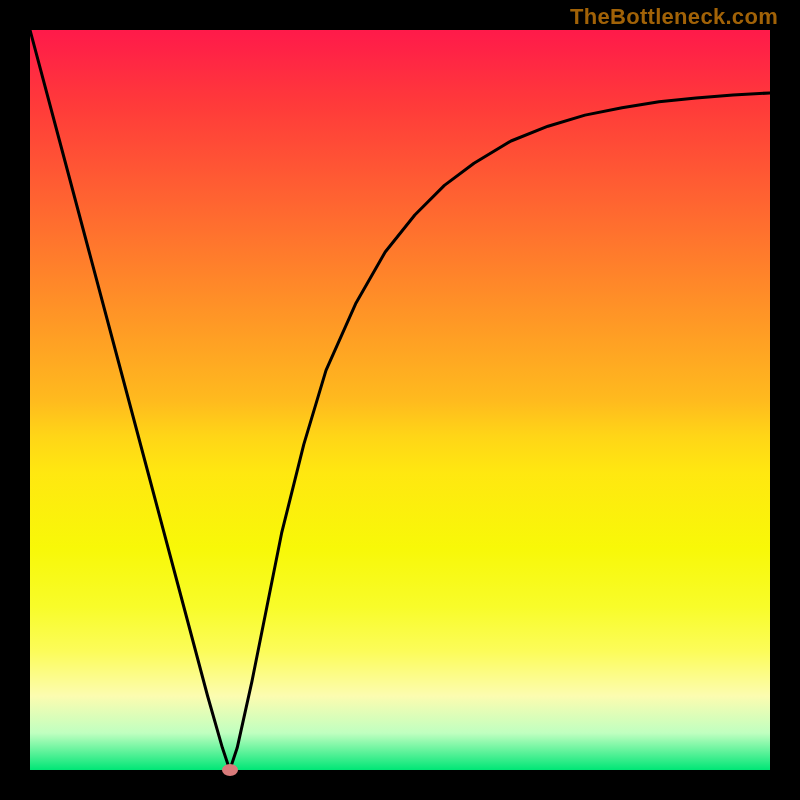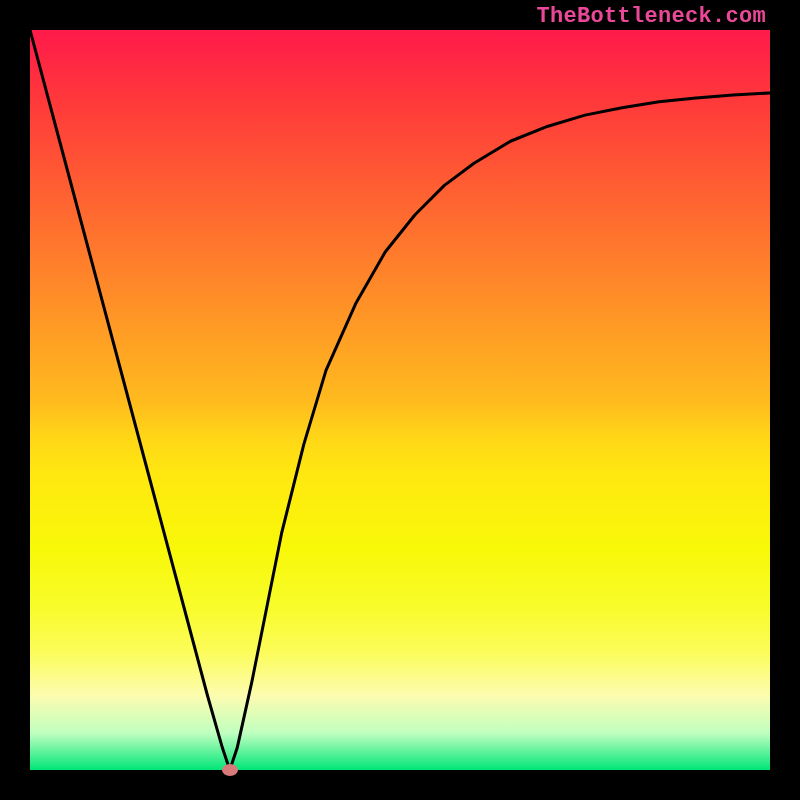--- a/index.html
+++ b/index.html
@@ -28,25 +28,25 @@
       #f8f808 70%,
       #f8fc2a 78%,
       #fcfc5a 84%,
       #fcfcb0 90%,
       #c0ffc0 95%,
       #00e676 100%);
   }
   .watermark {
     position: absolute;
     top: 4px;
-    right: 34px;
-    font-family: Liberation Mono, monospace;
+    right: 22px;
+    font-family: Liberation Sans, sans-serif;
     font-size: 22px;
     font-weight: 600;
-    color: #ec4899;
+    color: #a16207;
     letter-spacing: 0.3px;
   }
   .curve {
     position: absolute;
     left: 0; top: 0;
     width: 740px;
     height: 740px;
     pointer-events: none;
   }
   .dot {

